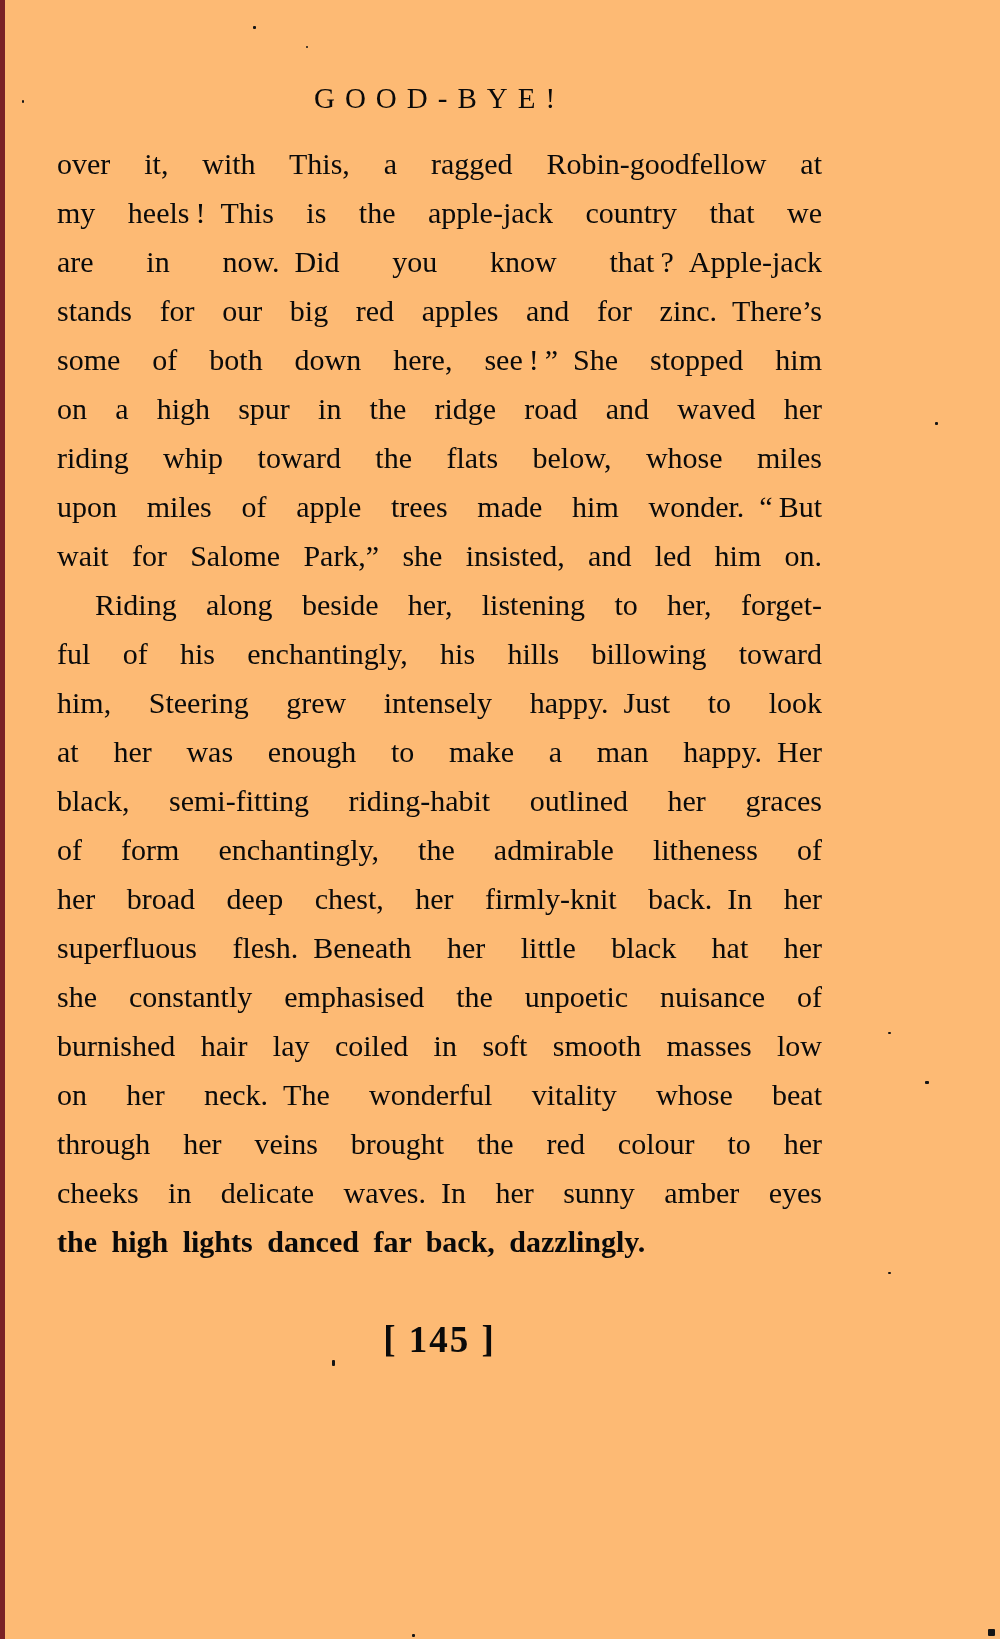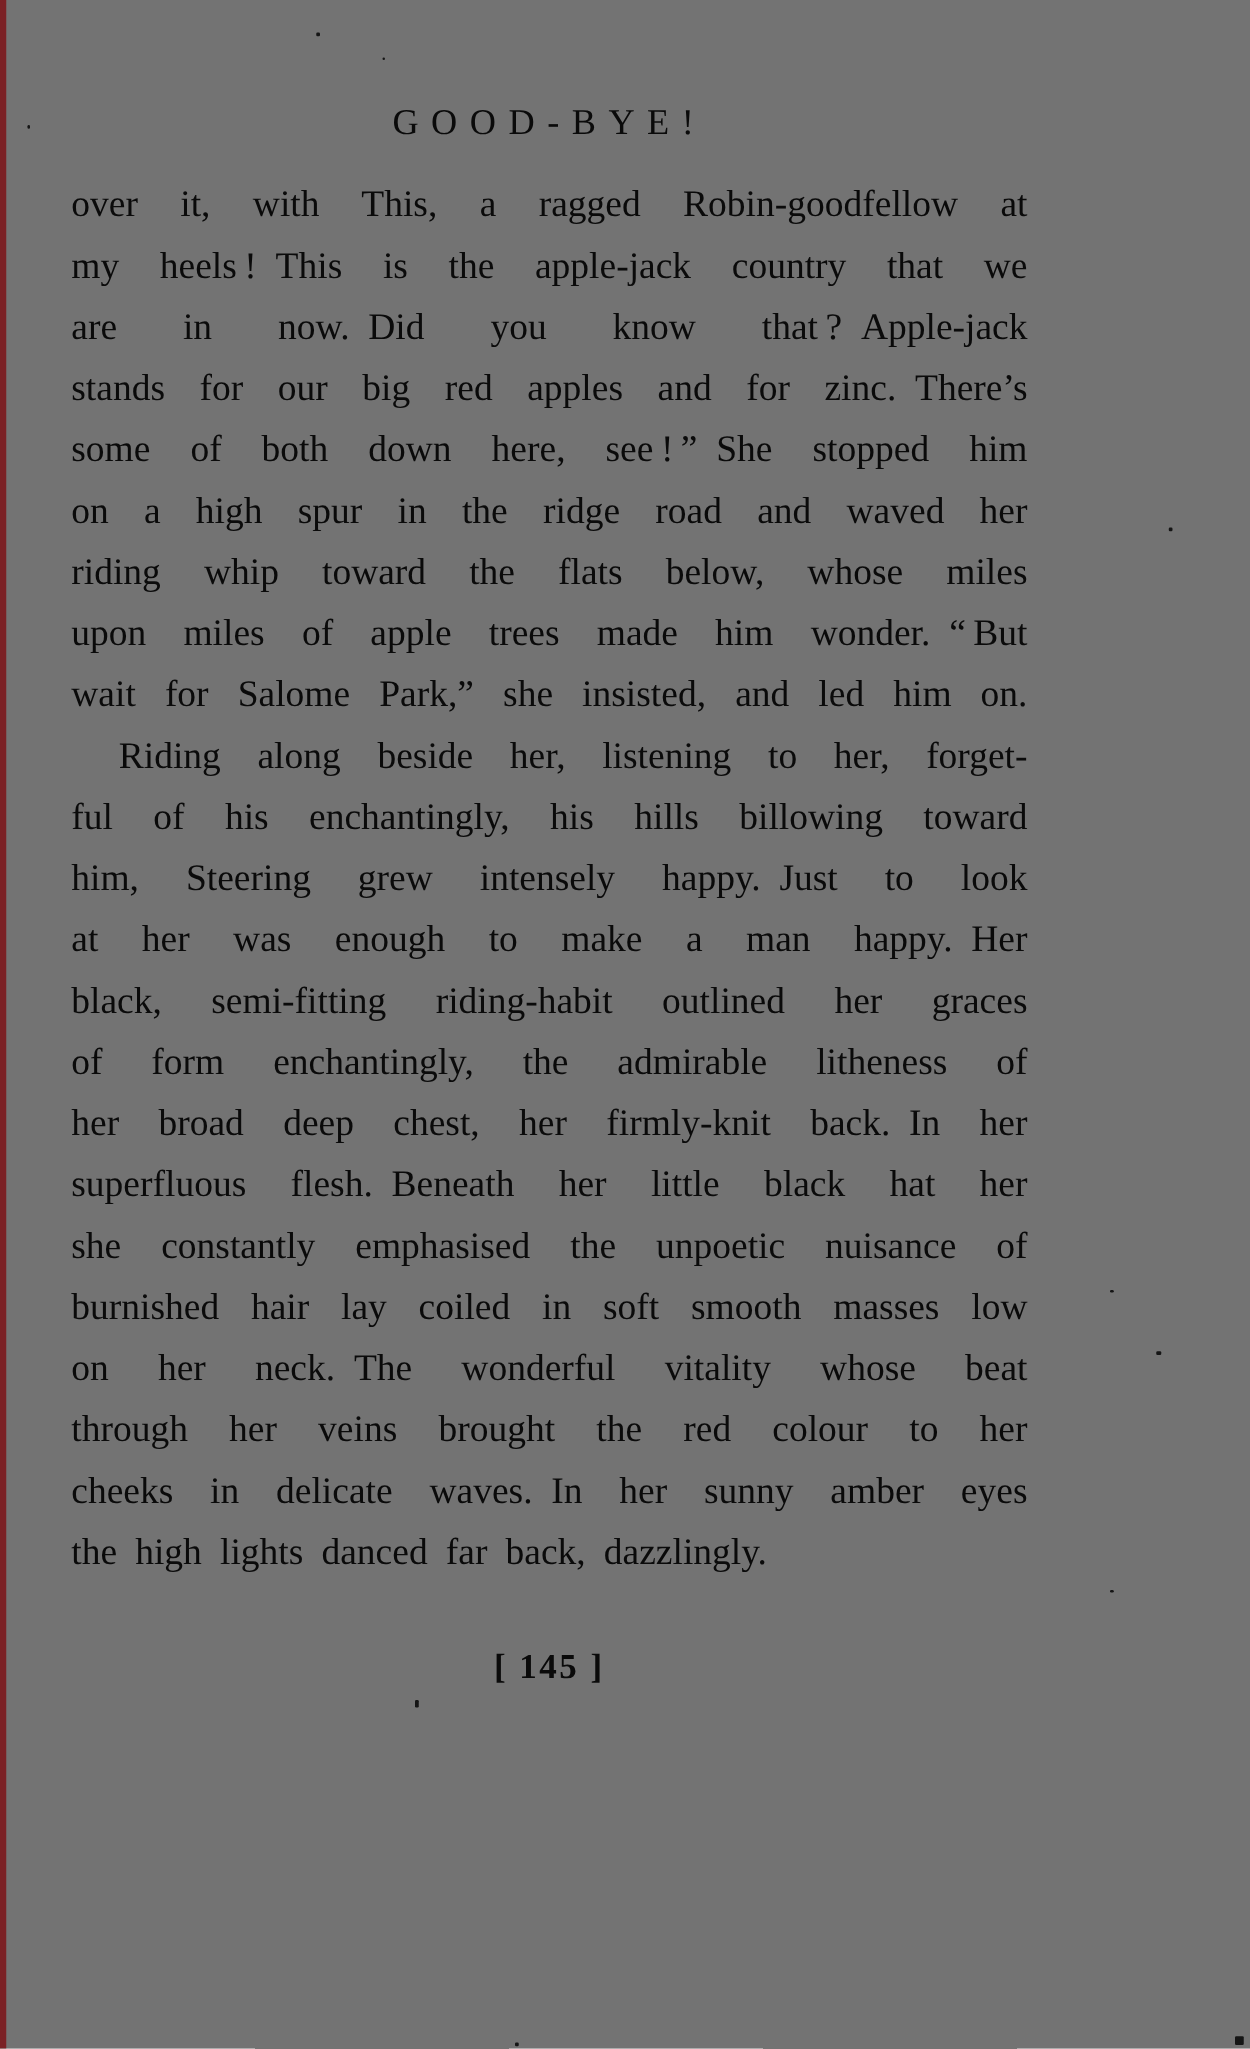--- a/index.html
+++ b/index.html
@@ -49,41 +49,42 @@
     white-space: normal;
     height: 49px;
     overflow: visible;
   }
   .line.indent {
     text-indent: 38px;
   }
   .line.para-end {
     text-align-last: left;
     word-spacing: 7px;
+    font-weight: bold;
   }
   .pagenum {
     position: absolute;
     top: 1318px;
     left: 57px;
     width: 765px;
     text-align: center;
-    font-size: 28px;
+    font-size: 37px;
     font-weight: 700;
     letter-spacing: 2px;
   }
   .speck {
     position: absolute;
     background: #151515;
     border-radius: 1px;
   }
 </style>
 </head>
 <body>
 
-<div class="page" style="color: rgb(10, 10, 10); background: #737373;">
+<div class="page" style="color: rgb(10, 10, 10); background: #fdba74;">
   <div class="edge-line" style="background: rgb(123, 33, 37);"></div>
   <h1 class="header">GOOD-BYE!</h1>
   <div class="body-text">
       <div class="line">over it, with This, a ragged Robin-goodfellow at</div>
       <div class="line">my heels ! This is the apple-jack country that we</div>
       <div class="line">are in now. Did you know that ? Apple-jack</div>
       <div class="line">stands for our big red apples and for zinc. There’s</div>
       <div class="line">some of both down here, see ! ” She stopped him</div>
       <div class="line">on a high spur in the ridge road and waved her</div>
       <div class="line">riding whip toward the flats below, whose miles</div>

